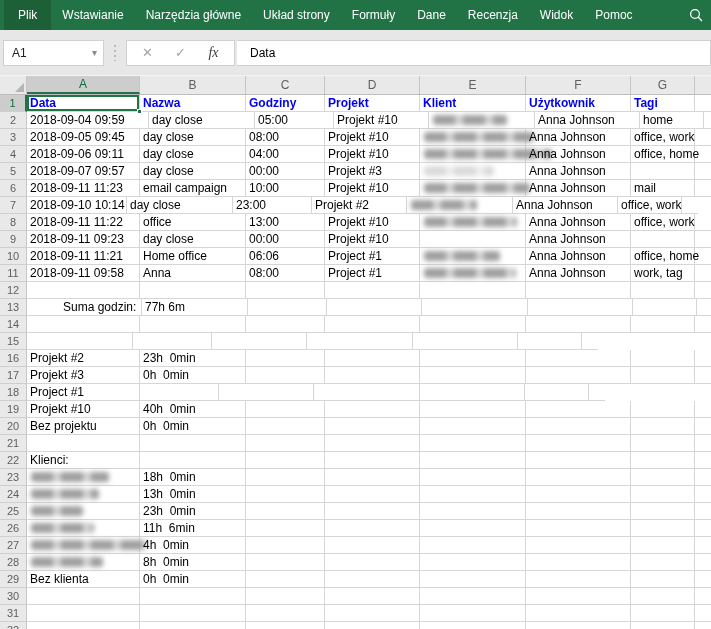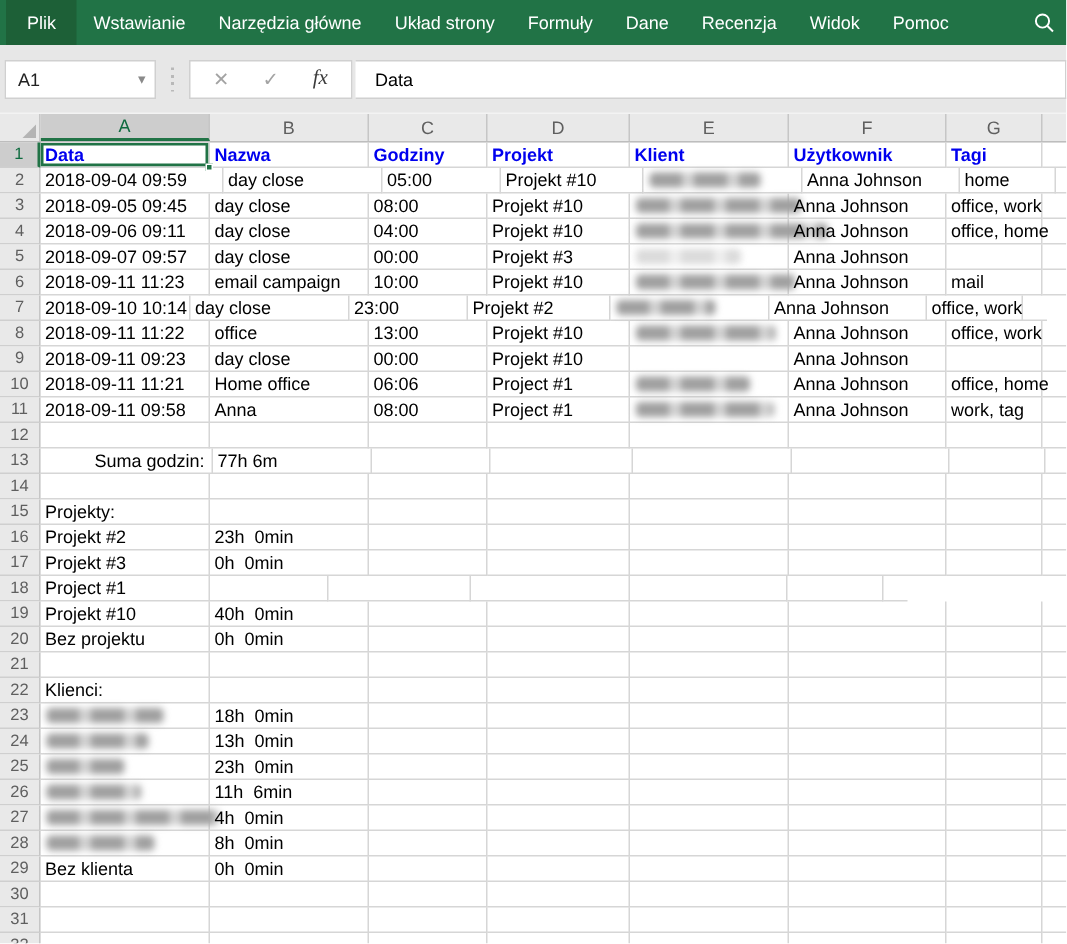--- a/index.html
+++ b/index.html
@@ -411,23 +411,20 @@
         <div class="cell" style="width: 106px;"></div>
         <div class="cell" style="width: 79px;"></div>
         <div class="cell" style="width: 95px;"></div>
         <div class="cell" style="width: 106px;"></div>
         <div class="cell" style="width: 105px;"></div>
         <div class="cell" style="width: 64px;"></div>
         <div class="cell nob" style="width: 16px;"></div>
       </div>
       <div class="grow">
         <div class="rowh">15</div>
-        <div class="cell" style="width: 113px;">
-          <span class="txt">Projekty:</span>
-        </div>
         <div class="cell" style="width: 106px;"></div>
         <div class="cell" style="width: 79px;"></div>
         <div class="cell" style="width: 95px;"></div>
         <div class="cell" style="width: 106px;"></div>
         <div class="cell" style="width: 105px;"></div>
         <div class="cell" style="width: 64px;"></div>
         <div class="cell nob" style="width: 16px;"></div>
       </div>
       <div class="grow">
         <div class="rowh">16</div>

